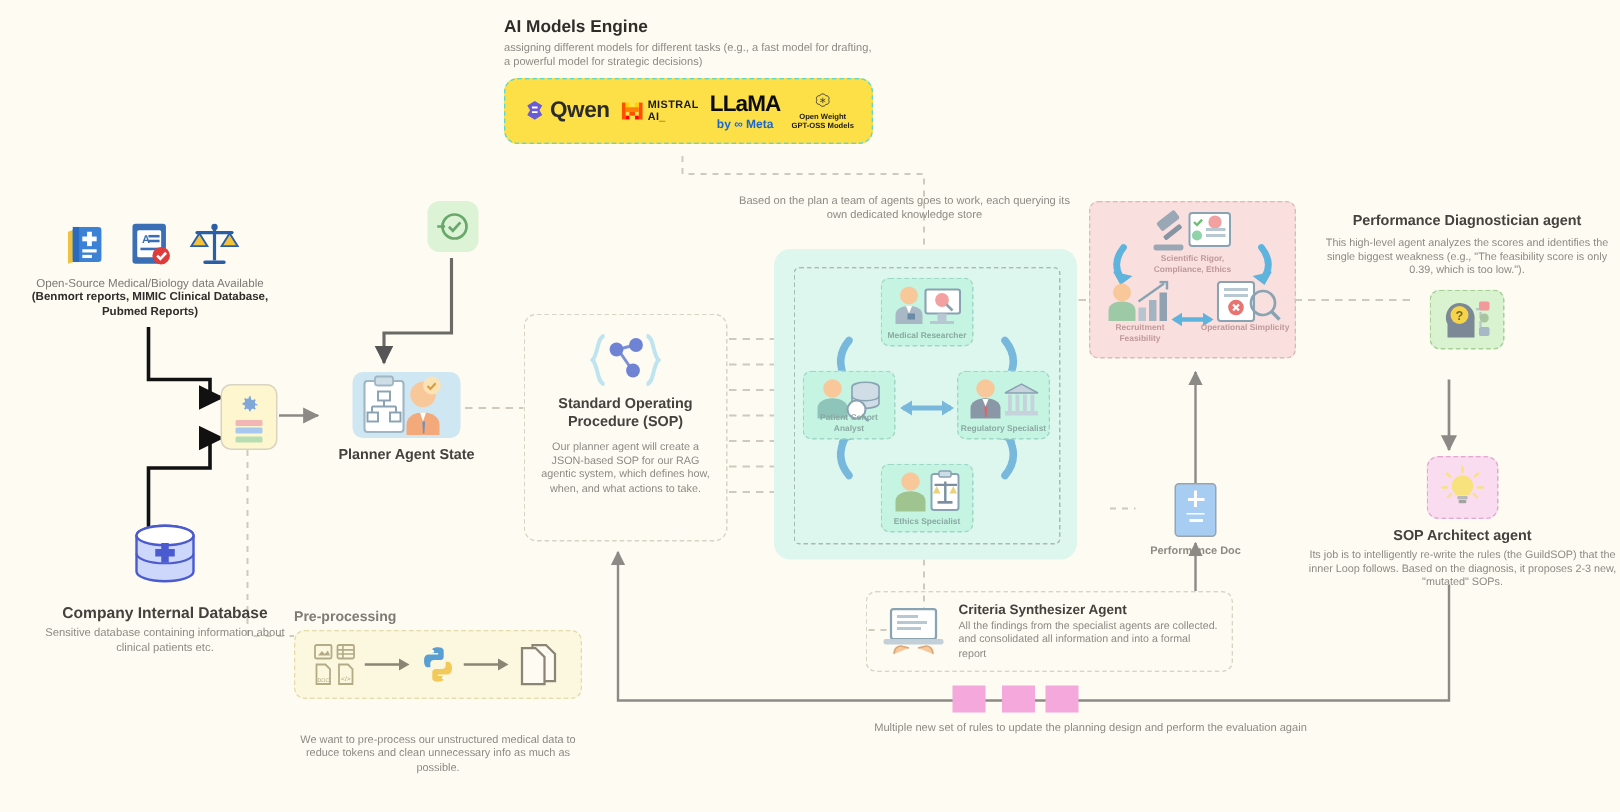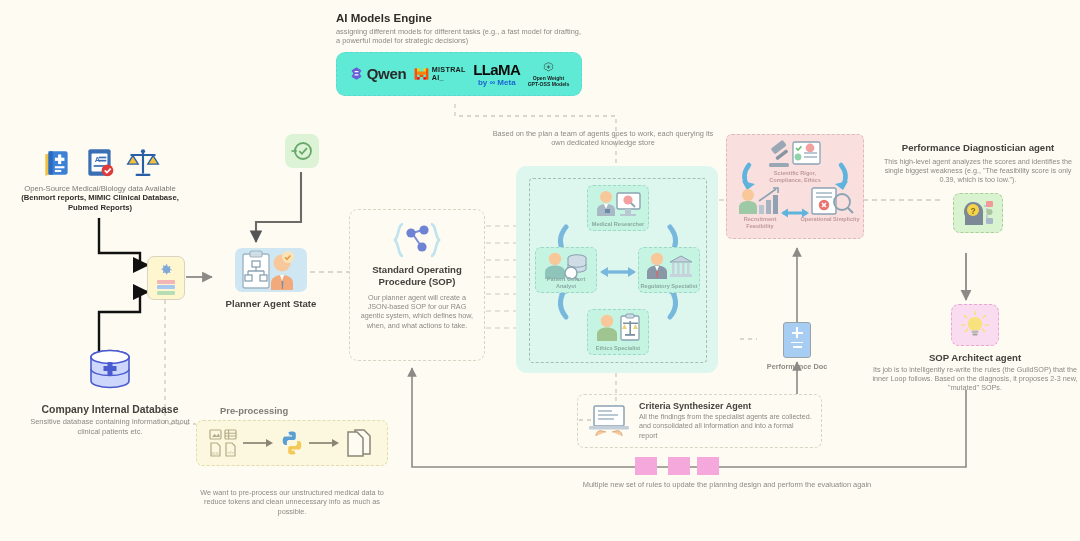--- a/index.html
+++ b/index.html
@@ -18,21 +18,21 @@
   .ttl{font-weight:bold;color:#44423e;}
   .cap{color:#8d8a84;line-height:1.28;}
   .center{text-align:center;}
 
   
   #ai-engine{left:336px;top:12px;width:246px;}
   #ai-engine .ttl{font-size:11.5px;color:#2f2d2a;margin-bottom:3px;}
   #ai-engine .cap{font-size:7.4px;}
   .engine-box{
     margin-top:6px;height:44px;border:1.6px dashed #5bd8cf;border-radius:9px;
-    background:#5eead4;display:flex;align-items:center;justify-content:space-around;
+    background:#fde047;display:flex;align-items:center;justify-content:space-around;
     padding:0 8px;box-sizing:border-box;
   }
   .logo{display:flex;align-items:center;gap:3px;}
   .logo-txt{font-weight:bold;letter-spacing:-.3px;}
   .qwen-txt{font-size:15px;color:#2b2b2b;}
   .mistral-txt{font-size:7.2px;color:#1a1a1a;line-height:1.05;font-weight:bold;letter-spacing:.3px;}
   .llama-txt{font-size:15px;color:#0b0b0b;font-weight:bold;letter-spacing:-.6px;}
   .llama-sub{font-size:8px;color:#1b66d0;font-weight:bold;}
   .oss-txt{font-size:5.1px;color:#1a1a1a;font-weight:bold;text-align:center;line-height:1.2;}
 
@@ -113,21 +113,21 @@
   #perfdoc .cap{font-size:7.3px;margin-top:4px;}
 
   
   #crit{left:577px;top:394px;width:245px;height:54px;border:1.2px dashed #d9d4c4;border-radius:7px;
     box-sizing:border-box;display:flex;align-items:center;gap:7px;padding:0 8px;}
   #crit .ttl{font-size:9px;}
   #crit .cap{font-size:7.1px;margin-top:2px;}
 
   
   #prep{left:196px;top:405px;width:192px;}
-  #prep .ttl{font-size:9.4px;color:#7f7c76;margin-left:24px;}
+  #prep .ttl{font-size:9.4px;color:#7f7c76;}
   .prep-box{margin-top:4px;height:46px;border:1.2px dashed #e4dcad;border-radius:7px;background:#fcf8df;
     display:flex;align-items:center;justify-content:space-around;padding:0 10px;box-sizing:border-box;}
   #prep .cap{font-size:7.3px;margin-top:22px;}
 
   
   #botcap{left:566px;top:480px;width:322px;}
   #botcap .cap{font-size:7.4px;}
   .pinkbox{position:absolute;width:22px;height:18px;background:#f5a8dc;top:457px;}
 </style>
 </head>

